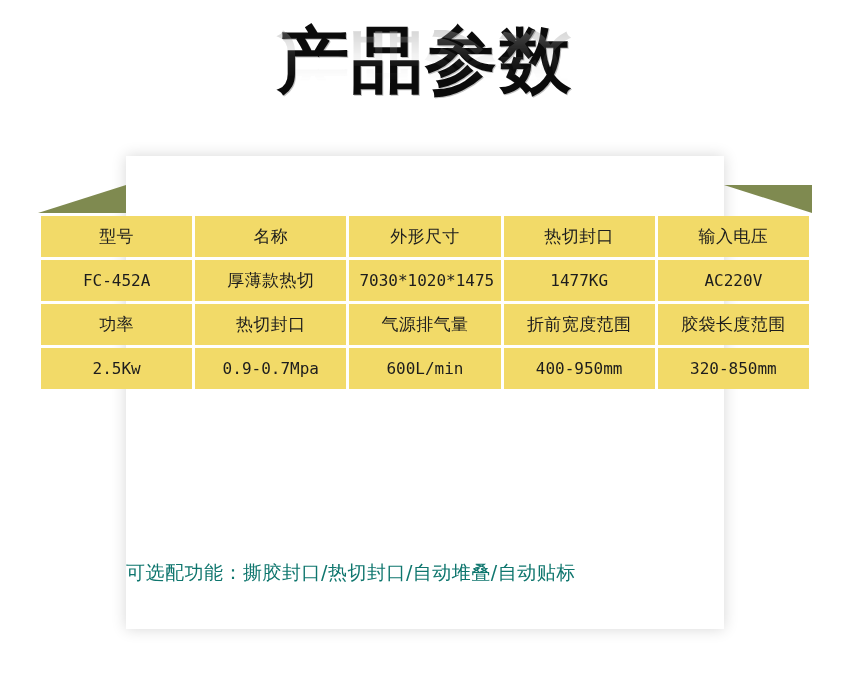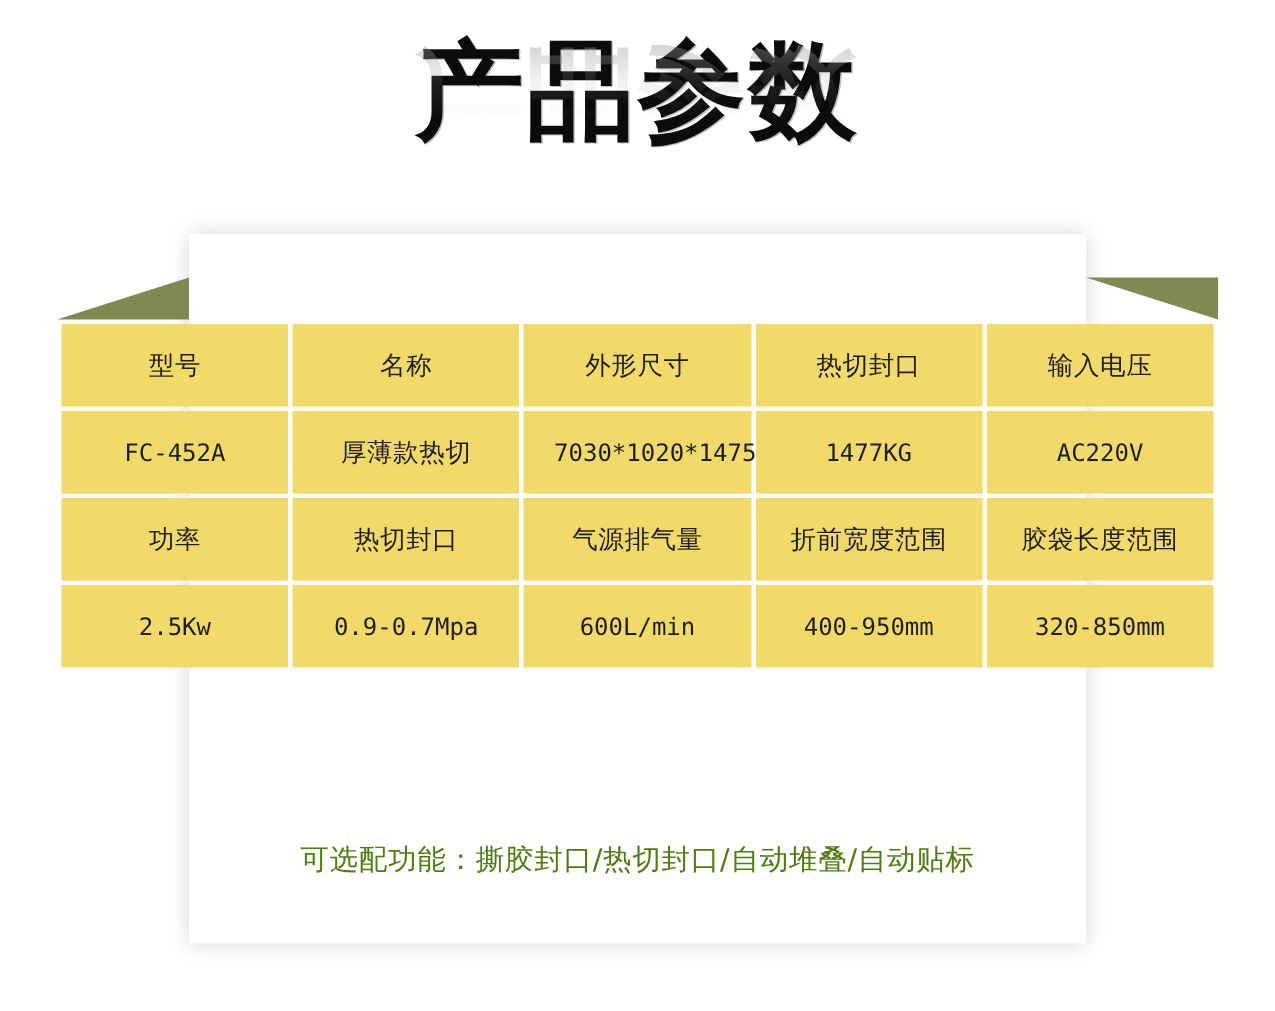--- a/index.html
+++ b/index.html
@@ -97,47 +97,46 @@
     left: 38px;
     top: 213px;
     width: 774px;
     z-index: 4;
     border-collapse: separate;
     border-spacing: 3px 3px;
     table-layout: fixed;
   }
   .spec-table td {
     background: #f2da68;
-    height: 55px;
+    height: 41px;
     text-align: center;
     vertical-align: middle;
     color: #1d1d1d;
     font-size: 17px;
     font-family: "DejaVu Sans", "Liberation Sans", sans-serif;
-    padding: 0 20px;
+    padding: 0 10px;
     white-space: nowrap;
     letter-spacing: 0.4px;
   }
   .spec-table td.latin {
     font-family: "DejaVu Sans Mono", "Liberation Mono", monospace;
     font-size: 16px;
     letter-spacing: 0;
     margin-left: 12px;
   }
 
   
   .footer-note {
     position: absolute;
     left: 126px;
     top: 560px;
     width: 598px;
-    text-align: center;
     font-family: "DejaVu Sans", "Liberation Sans", sans-serif;
     font-size: 19px;
-    color: #4d7c0f;
+    color: #0f766e;
     letter-spacing: 0.5px;
     z-index: 5;
   }
 </style>
 </head>
 <body>
 
 <div id="stage">
 
   <div class="title-wrap">

